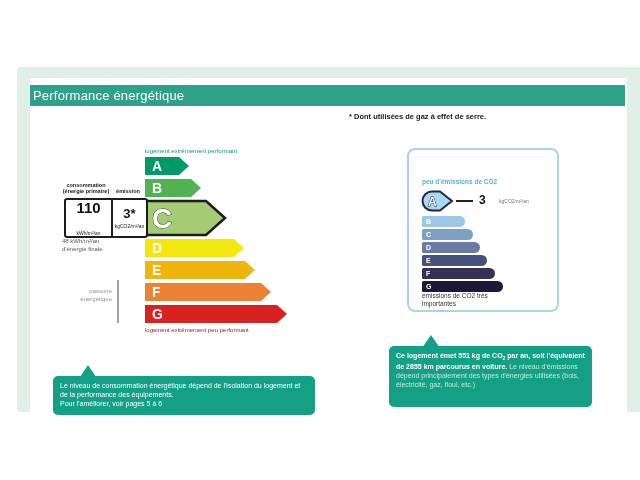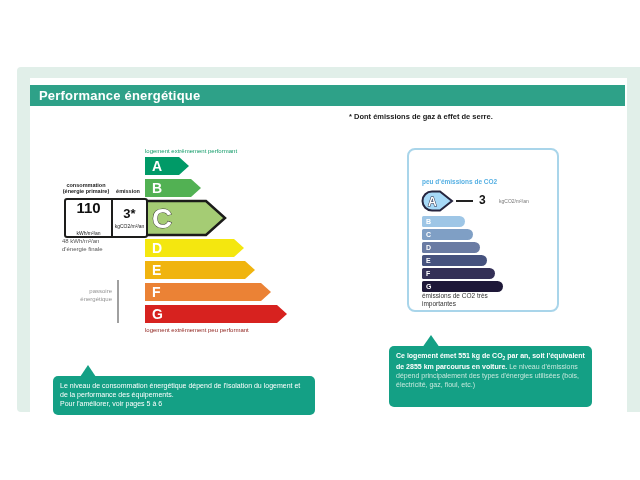--- a/index.html
+++ b/index.html
@@ -8,21 +8,21 @@
     background:#ffffff;
     font-family:"Liberation Sans",sans-serif;
     -webkit-font-smoothing:antialiased;
   }
   .abs{position:absolute;}
   
   .teal-card{left:17px;top:67px;width:623px;height:345px;background:#e1efe9;border-radius:4px 0 0 4px;}
   .white-panel{left:30px;top:78px;width:597px;height:334px;background:#ffffff;}
   
   .header-bar{left:30px;top:85px;width:595px;height:21px;background:#2ea188;display:flex;align-items:center;}
-  .header-bar span{color:#ffffff;font-size:13px;font-weight:bold;padding-left:9px;letter-spacing:.2px;}
+  .header-bar span{color:#ffffff;font-size:13px;font-weight:normal;padding-left:3px;letter-spacing:.2px;}
   .note{left:349px;top:112px;font-size:7.5px;font-weight:bold;color:#1a1a1a;}
   
   .top-label{left:145px;top:148px;font-size:6px;color:#0f9a67;}
   #energy-rows{left:145px;top:157px;}
   .erow svg{display:block;}
   .bottom-label{left:145px;top:327px;font-size:6px;color:#8c1d18;}
   
   .value-headers{left:62px;top:182px;width:84px;display:flex;align-items:flex-end;}
   .value-headers .h1{width:48px;font-size:5.5px;font-weight:bold;color:#1a1a1a;text-align:center;line-height:1.15;}
   .value-headers .h2{flex:1;font-size:5.5px;font-weight:bold;color:#1a1a1a;text-align:center;line-height:1.15;}
@@ -59,21 +59,21 @@
 <body>
 
 <div>
   <div class="abs teal-card"></div>
   <div class="abs white-panel"></div>
 
   <div class="abs header-bar">
     <span>Performance énergétique</span>
   </div>
 
-  <div class="abs note">* Dont émissions de gaz à effet de serre.</div>
+  <div class="abs note">* Dont utilisées de gaz à effet de serre.</div>
 
   <div class="abs top-label">logement extrêmement performant</div>
   <div class="abs" id="energy-rows">
       <div class="erow">
         <svg width="44" height="18" style="margin-bottom: 4px;">
           <polygon points="0,0 34,0 44,9 34,18 0,18" fill="#009a67"></polygon>
           <text x="7" y="14" fill="#ffffff" font-family="Liberation Sans, sans-serif" font-weight="bold" font-size="14">A</text>
         </svg>
       </div>
       <div class="erow">

